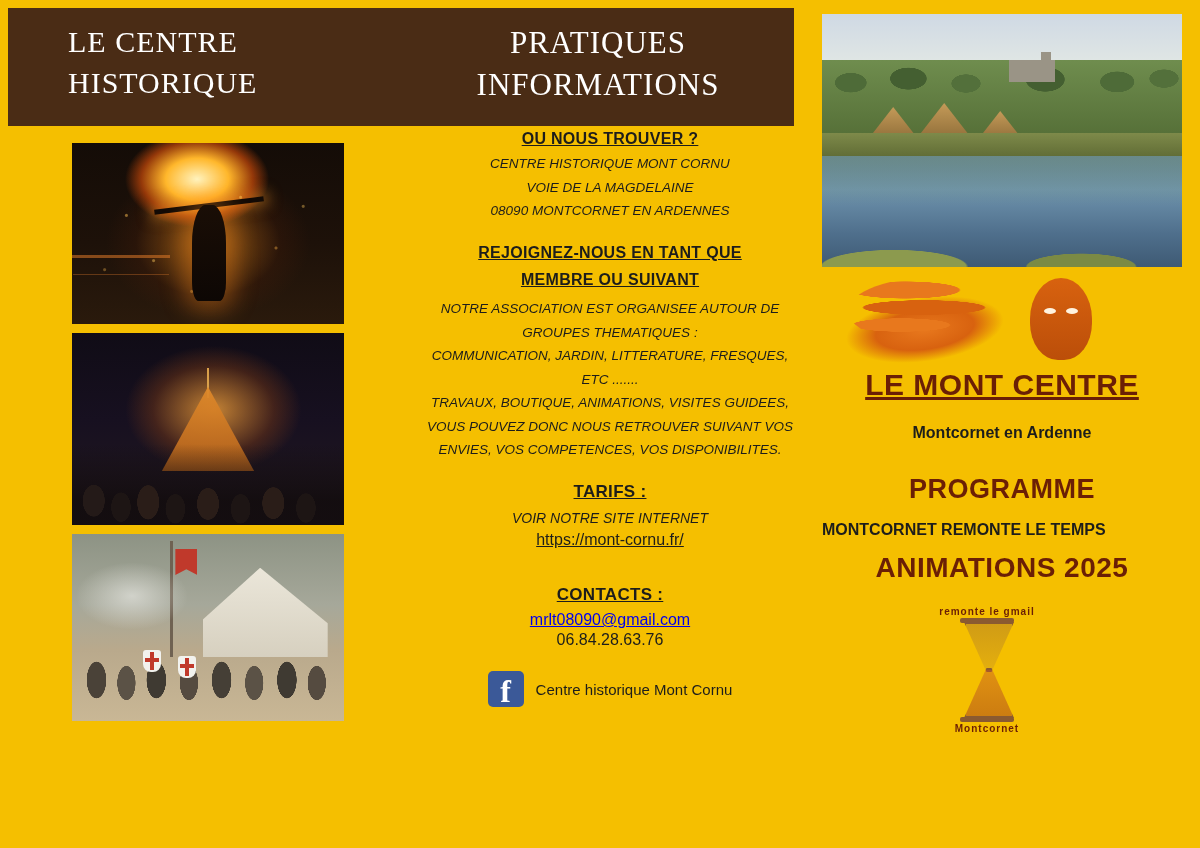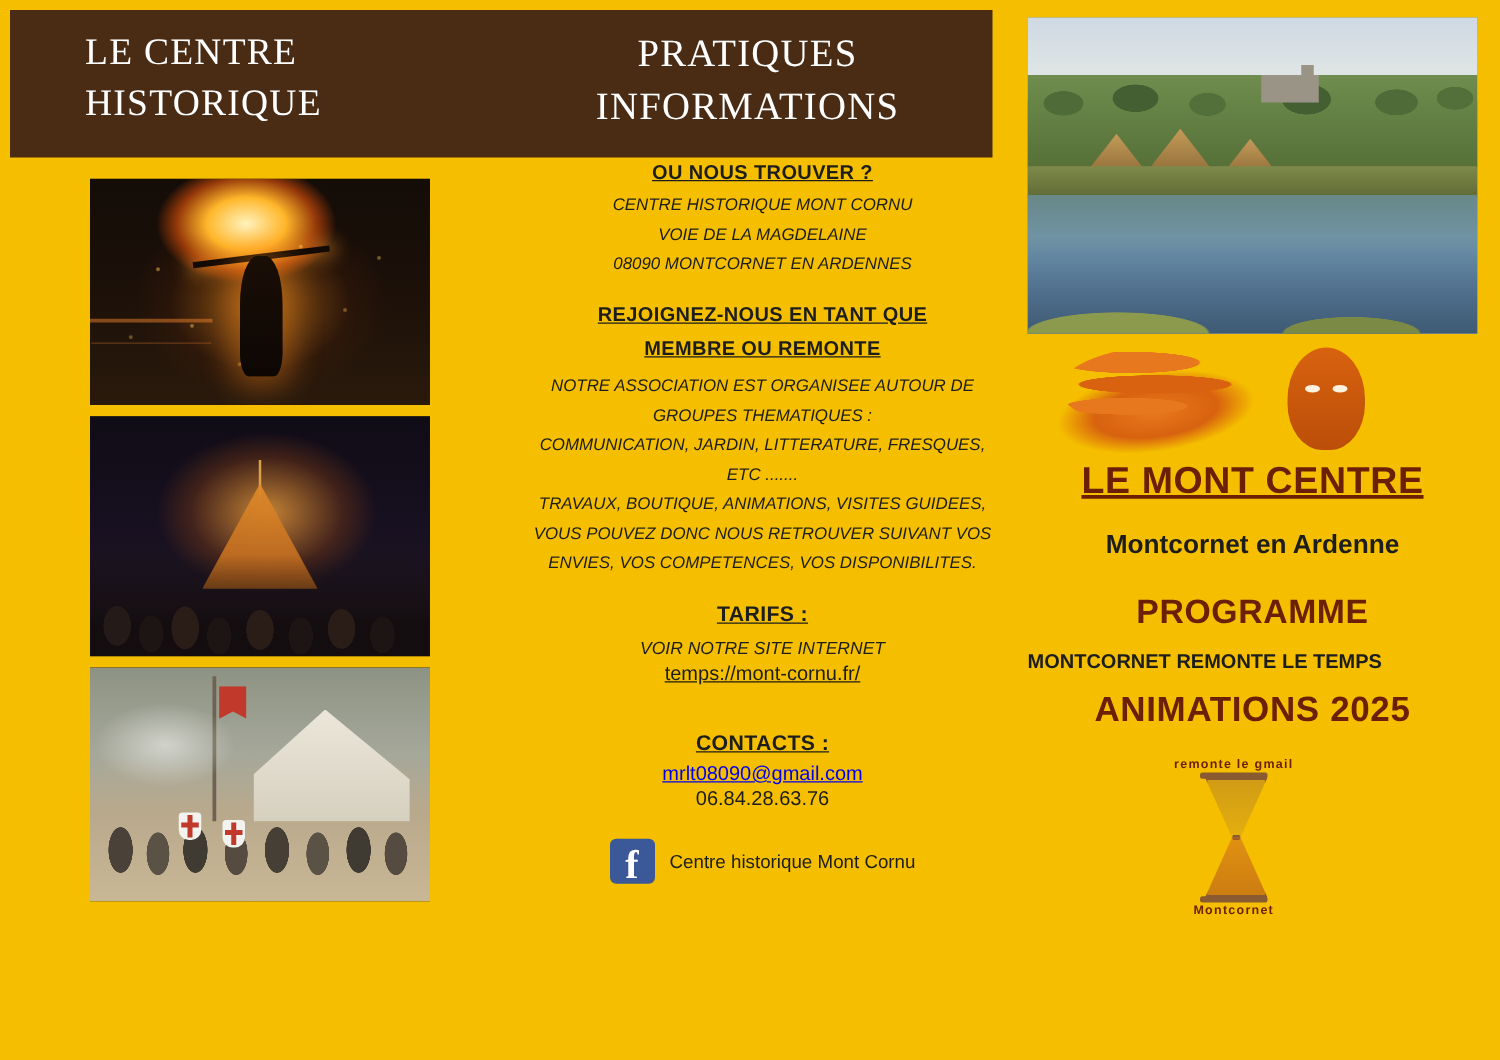--- a/index.html
+++ b/index.html
@@ -343,21 +343,21 @@
     font-size: 30px;
     color: #6b1f05;
     text-decoration: underline;
     letter-spacing: .5px;
   }
   .r-sub {
     position: absolute; left: 822px; top: 424px; width: 360px;
     text-align: center;
     font-family: "Liberation Sans", sans-serif;
     font-weight: bold;
-    font-size: 21px;
+    font-size: 16px;
     color: #1d1d1b;
   }
   .r-prog {
     position: absolute; left: 822px; top: 474px; width: 360px;
     text-align: center;
     font-family: "Liberation Sans", sans-serif;
     font-weight: bold;
     font-size: 27px;
     color: #6b1f05;
     letter-spacing: .5px;
@@ -459,34 +459,34 @@
 
   <div class="center-col">
 
     <div class="c-head">OU NOUS TROUVER ?</div>
     <div class="c-body">CENTRE HISTORIQUE MONT CORNU</div>
     <div class="c-body">VOIE DE LA MAGDELAINE</div>
     <div class="c-body">08090 MONTCORNET EN ARDENNES</div>
 
     <div class="c-head tall" style="margin-top:18px;text-align:center;">
       <div>REJOIGNEZ-NOUS EN TANT QUE</div>
-      <div>MEMBRE OU REMONTE</div>
+      <div>MEMBRE OU SUIVANT</div>
     </div>
 
     <div class="c-body">NOTRE ASSOCIATION EST ORGANISEE AUTOUR DE</div>
     <div class="c-body">GROUPES THEMATIQUES :</div>
     <div class="c-body">COMMUNICATION, JARDIN, LITTERATURE, FRESQUES,</div>
     <div class="c-body">ETC .......</div>
     <div class="c-body">TRAVAUX, BOUTIQUE, ANIMATIONS, VISITES GUIDEES,</div>
     <div class="c-body">VOUS POUVEZ DONC NOUS RETROUVER SUIVANT VOS</div>
     <div class="c-body">ENVIES, VOS COMPETENCES, VOS DISPONIBILITES.</div>
 
     <div class="c-head" style="margin-top:22px;font-size:17px;">TARIFS :</div>
     <div class="c-plain">VOIR NOTRE SITE INTERNET</div>
-    <a class="c-link" href="#">temps://mont-cornu.fr/</a>
+    <a class="c-link" href="#">https://mont-cornu.fr/</a>
 
     <div class="c-head" style="margin-top:36px;font-size:17px;">CONTACTS :</div>
     <a class="c-mail" href="#">mrlt08090@gmail.com</a>
     <span class="c-phone">06.84.28.63.76</span>
 
     <div class="fb-row">
       <div class="fb-icon">
         <span>f</span>
       </div>
       <div class="fb-label">Centre historique Mont Cornu</div>

